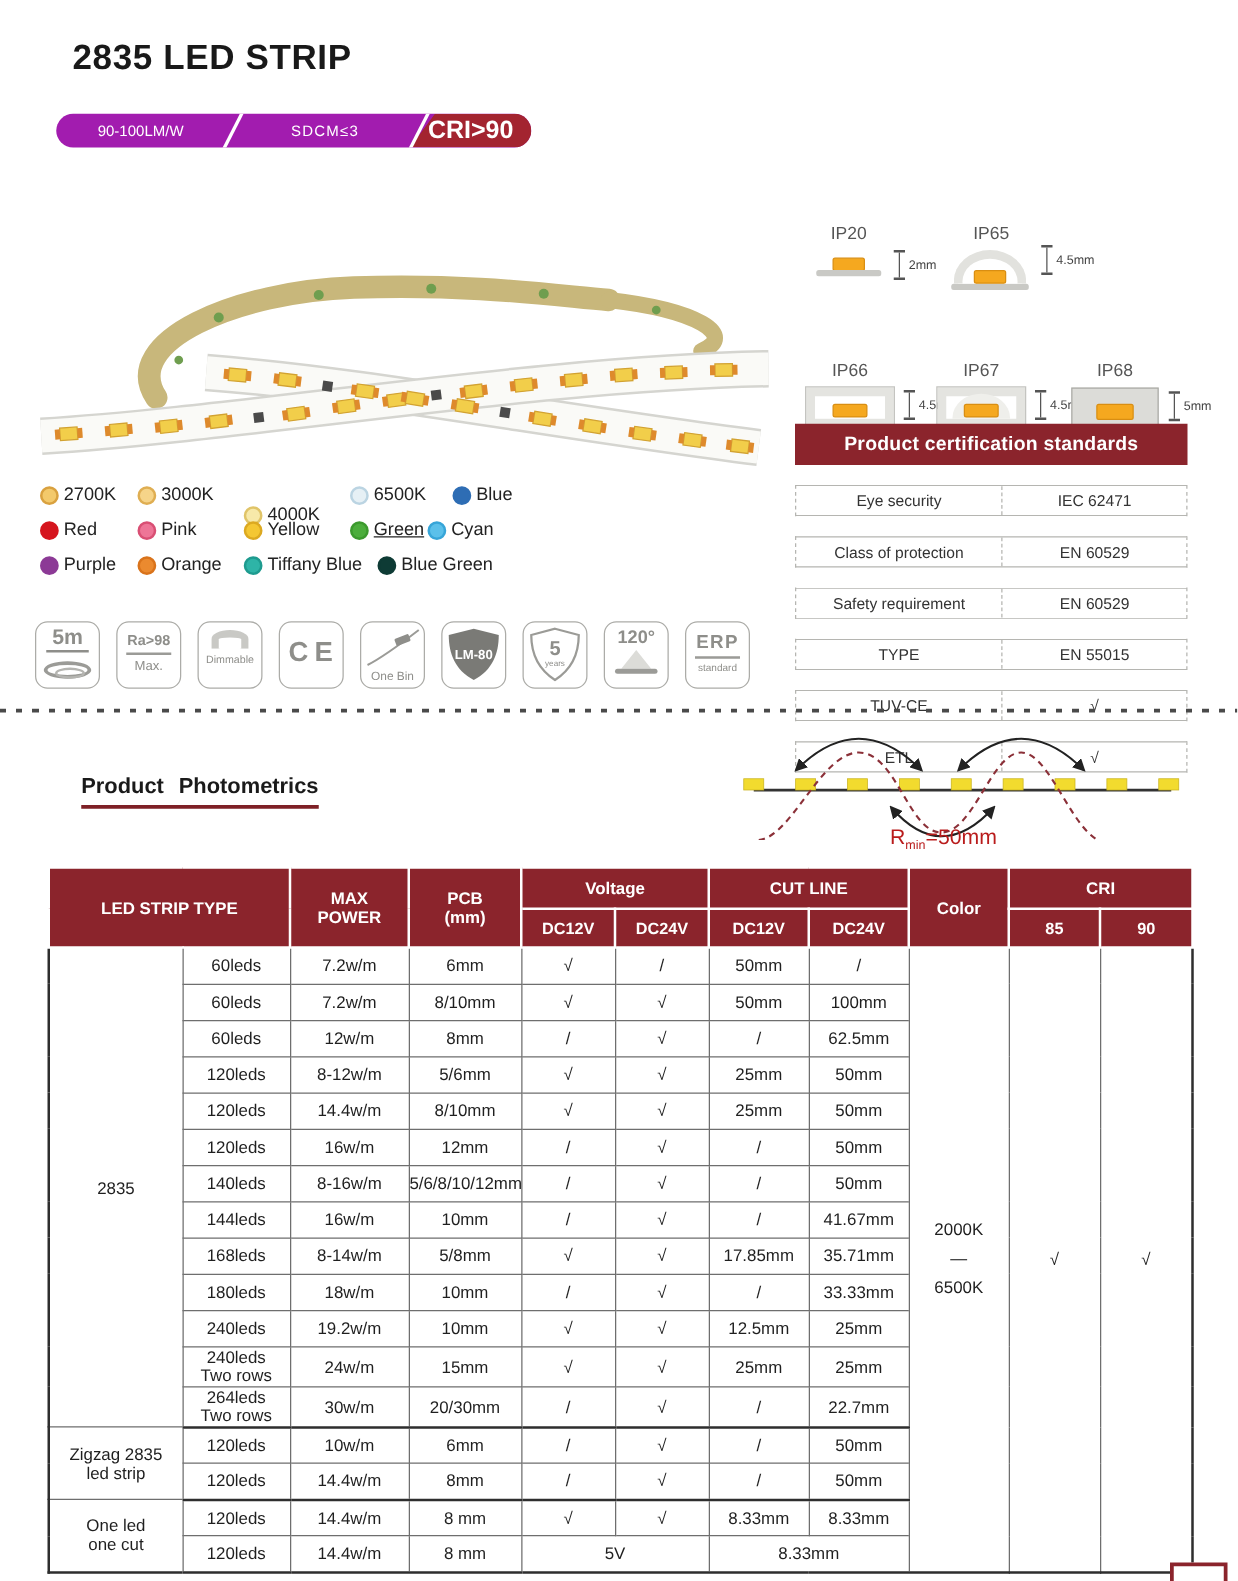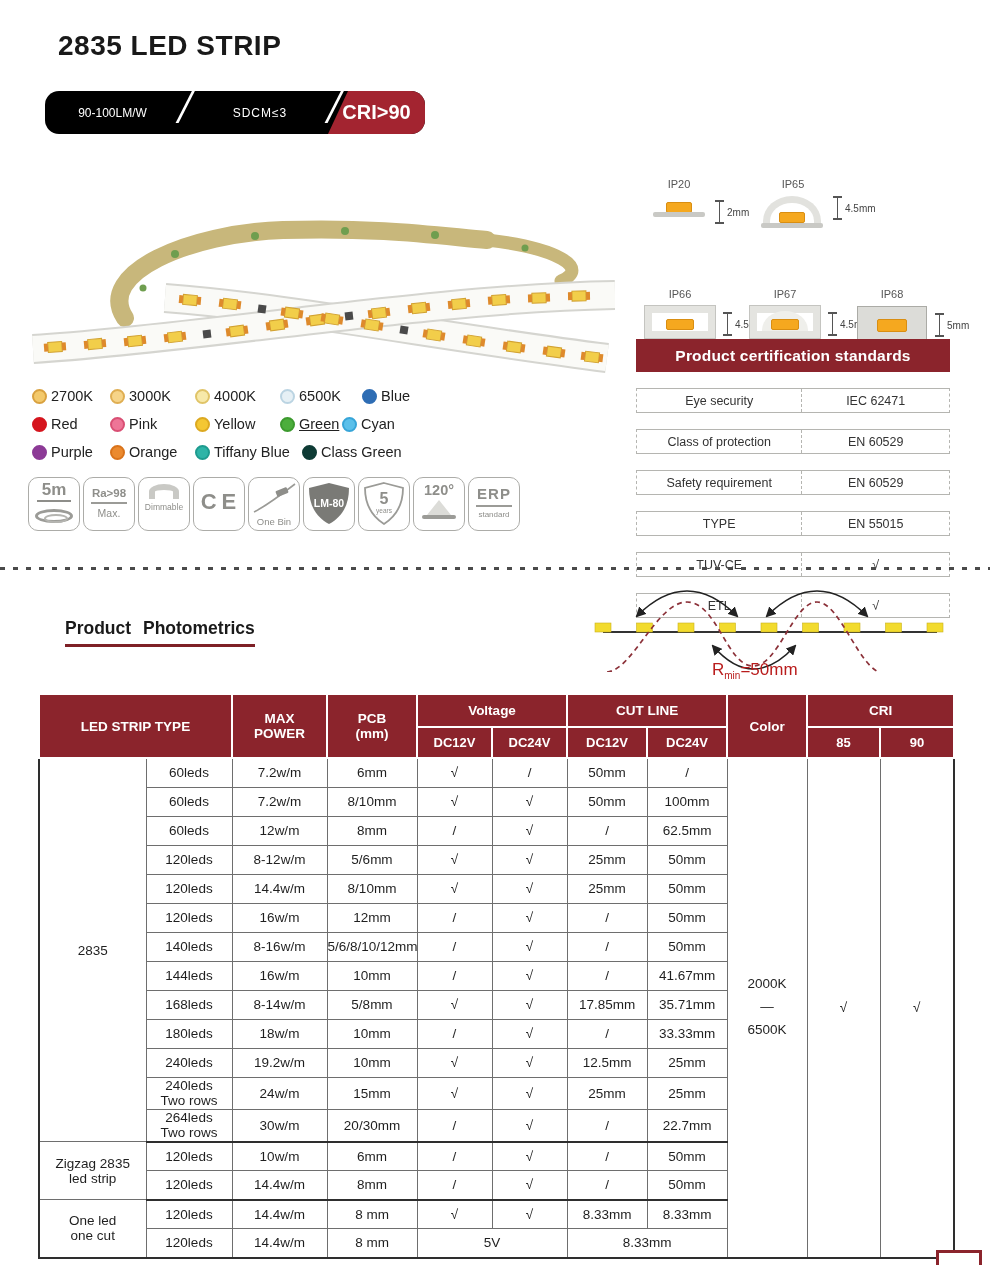--- a/index.html
+++ b/index.html
@@ -1,33 +1,33 @@
 <!DOCTYPE html>
 <html><head>
 <meta charset="utf-8">
 <style>
   * { margin:0; padding:0; box-sizing:border-box; }
   body { background:#fff; font-family:"Liberation Sans","DejaVu Sans",sans-serif; }
   .page { position:relative; width:990px; height:1265px; background:#fff; overflow:hidden; }
 
   
   .page-title { position:absolute; left:58px; top:30px; font-size:28px; font-weight:bold; color:#191919; letter-spacing:.5px; }
-  .badge-pill { position:absolute; left:45px; top:91px; width:380px; height:43px; border-radius:14px; background:#000000; overflow:hidden; }
+  .badge-pill { position:absolute; left:45px; top:91px; width:380px; height:27px; border-radius:14px; background:#a21caf; overflow:hidden; }
   .badge-pill .seg { position:absolute; top:0; height:100%; display:flex; align-items:center; justify-content:center; color:#fff; }
   .seg-1 { left:0; width:135px; font-size:12px; }
   .seg-2 { left:150px; width:130px; font-size:12px; letter-spacing:1px; }
   .seg-3 { left:283px; width:97px; background:#A32430; clip-path:polygon(20px 0,100% 0,100% 100%,0 100%); font-size:20px; font-weight:bold; }
   .badge-pill .slash { position:absolute; top:-5px; width:3px; height:37px; background:#fff; transform:skewX(-27deg); }
   .slash-a { left:140px; } .slash-b { left:289px; }
 
   
   .ip-rating { position:absolute; left:645px; top:140px; width:345px; height:230px; }
   .ip-heading { font-size:16px; font-weight:bold; color:#1d1d1d; letter-spacing:.5px; }
   .ip-item { position:absolute; }
-  .ip-label { font-size:11px; color:#555; text-align:center; margin-bottom:6px; }
+  .ip-label { font-size:14px; color:#555; text-align:center; margin-bottom:6px; }
   .ip-measure { position:absolute; display:flex; align-items:center; gap:3px; }
   .ibeam { position:relative; width:9px; height:24px; border-top:2px solid #555; border-bottom:2px solid #555; }
   .ibeam::after { content:""; position:absolute; left:3.5px; top:0; bottom:0; width:1.5px; background:#555; }
   .mm { font-size:10px; color:#444; }
   .chip { background:#F5A81F; border:1px solid #D98E12; border-radius:2px; }
   .ip20-base { width:52px; height:5px; background:#C9C9C5; border-radius:2px; }
   .ip20 .chip { width:26px; height:11px; margin:0 auto -1px; }
   .dome { position:relative; width:58px; height:27px; border:7px solid #E2E2DE; border-bottom:none; border-radius:58px 58px 0 0/50px 50px 0 0; background:#fff; }
   .dome .chip { position:absolute; bottom:0; left:50%; transform:translateX(-50%); width:26px; height:11px; }
   .dome-base { width:62px; height:5px; background:#C9C9C5; border-radius:2px; margin-left:-2px; }
@@ -36,21 +36,21 @@
   .inner-dome { position:absolute; bottom:0; left:50%; transform:translateX(-50%); width:46px; height:20px; background:#EFEFEB; border-radius:46px 46px 0 0/38px 38px 0 0; }
   .rect-fill { position:relative; width:70px; height:34px; background:#DCDCD8; border:1px solid #ABABA6; }
   .rect-fill .chip { position:absolute; bottom:7px; left:50%; transform:translateX(-50%); width:30px; height:13px; }
 
   
   .legend { position:absolute; left:30px; top:384px; width:430px; height:88px; }
   .leg-item { position:absolute; display:flex; align-items:center; gap:4px; font-size:14.5px; color:#222; }
   .dot { width:15px; height:15px; border-radius:50%; border:2.5px solid transparent; flex:none; }
 
   
-  .icons { position:absolute; left:28px; top:477px; display:flex; gap:3px; }
+  .icons { position:absolute; left:28px; top:497px; display:flex; gap:13px; }
   .icon-badge { width:52px; height:54px; border:1.6px solid #ACACA8; border-radius:10px; background:#fff; color:#8E8E8A; text-align:center; position:relative; overflow:hidden; }
   .fivem-txt { font-size:17px; font-weight:bold; border-bottom:2.5px solid #8E8E8A; margin:3px 8px 0; line-height:1.1; }
   .coil { position:relative; width:38px; height:14px; border:3px solid #9B9B97; border-radius:50%; margin:7px auto 0; }
   .coil::after { content:""; position:absolute; left:6px; top:2px; width:20px; height:5px; border-radius:50%; border:2px solid #B5B5B1; }
   .ra-top { font-size:11.5px; font-weight:bold; margin-top:9px; }
   .divline { height:1.5px; background:#9B9B97; margin:3px 7px; }
   .ra-bot { font-size:10.5px; font-weight:normal; }
   .dim-arc { width:30px; height:15px; border:6px solid #C9C9C5; border-bottom:none; border-radius:30px 30px 0 0/15px 15px 0 0; margin:6px auto 3px; }
   .dim-txt { font-size:8.5px; color:#8E8E8A; }
   .ce-txt { font-size:22px; font-weight:bold; letter-spacing:5px; line-height:48px; padding-left:4px; }
@@ -224,21 +224,21 @@
 
   <div class="legend">
     <div class="leg-item" style="left:2px;top:4px;">
         <span class="dot" style="background: rgb(243, 201, 107); border-color: rgb(217, 161, 63);"></span>
         <span>2700K</span>
       </div>
     <div class="leg-item" style="left:80px;top:4px;">
         <span class="dot" style="background: rgb(246, 212, 137); border-color: rgb(223, 174, 82);"></span>
         <span>3000K</span>
       </div>
-    <div class="leg-item" style="left:165px;top:4px;text-align:center;">
+    <div class="leg-item" style="left:165px;top:20px;text-align:center;">
         <span class="dot" style="background: rgb(247, 233, 169); border-color: rgb(224, 196, 104);"></span>
         <span>4000K</span>
       </div>
     <div class="leg-item" style="left:250px;top:4px;">
         <span class="dot" style="background: rgb(230, 240, 245); border-color: rgb(187, 212, 226);"></span>
         <span>6500K</span>
       </div>
     <div class="leg-item" style="left:332px;top:4px;">
         <span class="dot" style="background: rgb(46, 109, 180); border-color: rgb(46, 109, 180);"></span>
         <span>Blue</span>
@@ -270,21 +270,21 @@
     <div class="leg-item" style="left:80px;top:60px;">
         <span class="dot" style="background: rgb(235, 138, 47); border-color: rgb(217, 115, 27);"></span>
         <span>Orange</span>
       </div>
     <div class="leg-item" style="left:165px;top:60px;">
         <span class="dot" style="background: rgb(46, 180, 167); border-color: rgb(30, 155, 143);"></span>
         <span>Tiffany Blue</span>
       </div>
     <div class="leg-item" style="left:272px;top:60px;">
         <span class="dot" style="background: rgb(14, 59, 53); border-color: rgb(14, 59, 53);"></span>
-        <span>Class Green</span>
+        <span>Blue Green</span>
       </div>
   </div>
 
   <div class="icons">
     <div class="icon-badge">
       <div class="fivem-txt">5m</div>
       <div class="coil"></div>
     </div>
     <div class="icon-badge">
       <div class="ra-top">Ra&gt;98</div>

